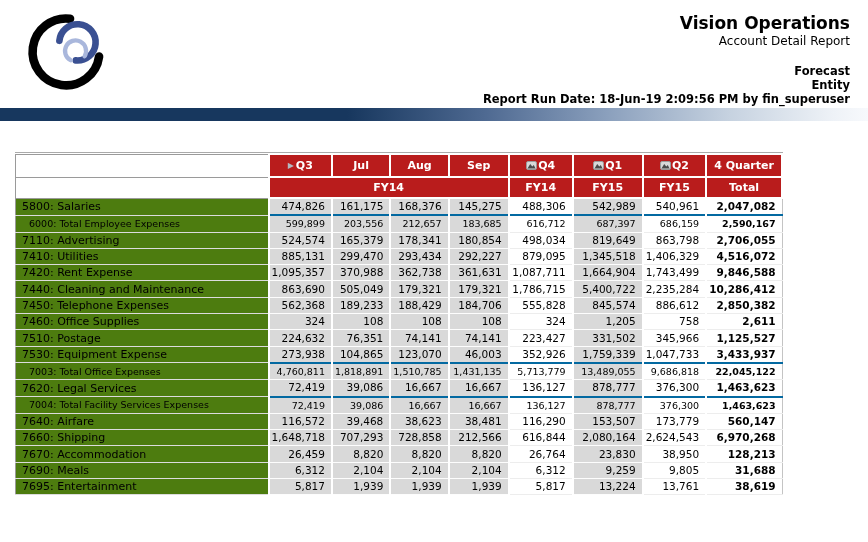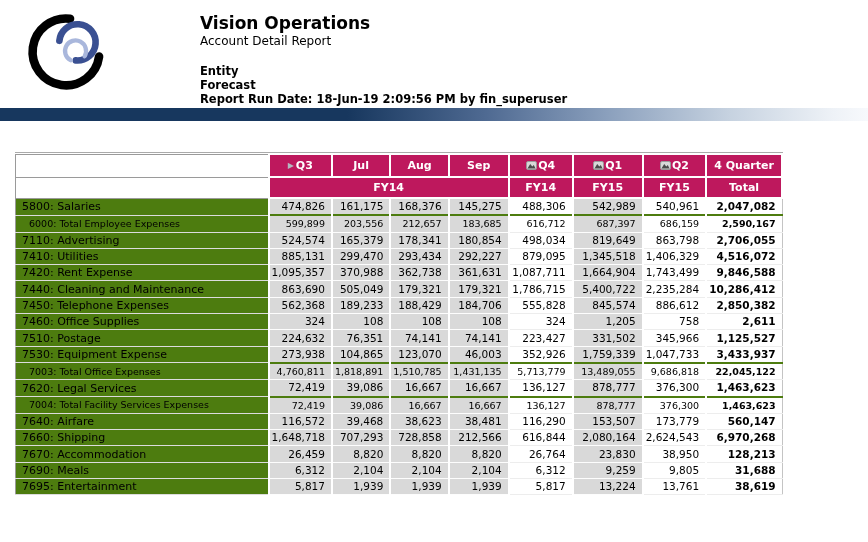--- a/index.html
+++ b/index.html
@@ -10,22 +10,22 @@
     font-family: "DejaVu Sans", "Liberation Sans", sans-serif;
     color: #000;
   }
   .page { position: relative; width: 868px; height: 542px; }
 
   
   .logo { position: absolute; top: 6px; left: 24px; }
 
   
   .header-block {
-    position: absolute; top: 12px; left: 200px; width: 666px;
-    text-align: left;
+    position: absolute; top: 12px; left: 184px; width: 666px;
+    text-align: right;
   }
   .title { font-size: 17px; font-weight: bold; line-height: 22px; }
   .subtitle { font-size: 12px; line-height: 15px; }
   .meta { margin-top: 15px; font-size: 11.5px; font-weight: bold; line-height: 14px; }
 
   
   .divider-bar {
     position: absolute; top: 108px; left: 0;
     width: 868px; height: 13px;
     background: linear-gradient(90deg,
@@ -37,21 +37,21 @@
   
   .table-wrap { position: absolute; top: 152px; left: 15px; border-top: 1px solid #aaa; }
   table.report {
     border-collapse: collapse;
     table-layout: fixed;
     font-size: 11px;
   }
   th, td { overflow: hidden; }
 
   .qh {
-    background: #be185d; color: #fff;
+    background: #b91c1c; color: #fff;
     font-weight: bold; font-size: 11px;
     border: 2px solid #fff;
     text-align: center; padding: 0 2px;
     height: 21px;
   }
   tr.fiscal-row .qh { height: 19px; }
   .corner { background: #fff; border: 1px solid #9a9a9a; }
 
   .tri { color: #b4b8c0; font-size: 8px; margin-right: 2px; vertical-align: 1px; }
   .imgicon { vertical-align: -1px; margin-right: 1px; }
@@ -66,40 +66,40 @@
   .num {
     text-align: right; font-size: 10.5px;
     padding: 0 6px 0 2px;
     border-left: 2px solid #fff;
     border-bottom: 1px solid #ededed;
   }
   .num.shaded { background: #d9d9d9; border-bottom: 1px solid #fdfdfd; }
   .num.plain  { background: #ffffff; }
   tbody td:last-child { border-right: 1px solid #c4c4c4; font-weight: bold; }
 
-  tr.total .num { border-top: 2px solid #4d7c0f; font-size: 9.5px; }
+  tr.total .num { border-top: 2px solid #0369a1; font-size: 9.5px; }
   tr.total .lbl { font-size: 9.5px; padding-left: 13px; }
 </style>
 </head>
 <body>
 
 <div class="page">
 
   <svg class="logo" width="84" height="88" viewBox="0 0 88 88">
     <circle cx="44" cy="46" r="35" fill="none" stroke="#000000" stroke-width="9" stroke-dasharray="164 56" stroke-linecap="round" transform="rotate(8 44 46)"></circle>
     <circle cx="56" cy="36" r="19" fill="none" stroke="#3a5092" stroke-width="7" stroke-dasharray="89 31" stroke-linecap="round" transform="rotate(185 56 36)"></circle>
     <circle cx="54" cy="45" r="11" fill="none" stroke="#a9b7dc" stroke-width="4.5" stroke-dasharray="52 18" stroke-linecap="round" transform="rotate(118 54 45)"></circle>
   </svg>
 
   <div class="header-block">
     <div class="title">Vision Operations</div>
     <div class="subtitle">Account Detail Report</div>
     <div class="meta">
+      <div>Forecast</div>
       <div>Entity</div>
-      <div>Forecast</div>
       <div>Report Run Date: 18-Jun-19 2:09:56 PM by fin_superuser</div>
     </div>
   </div>
 
   <div class="divider-bar"></div>
 
   <div class="table-wrap">
     <table class="report">
       <colgroup>
         <col style="width:253px">

